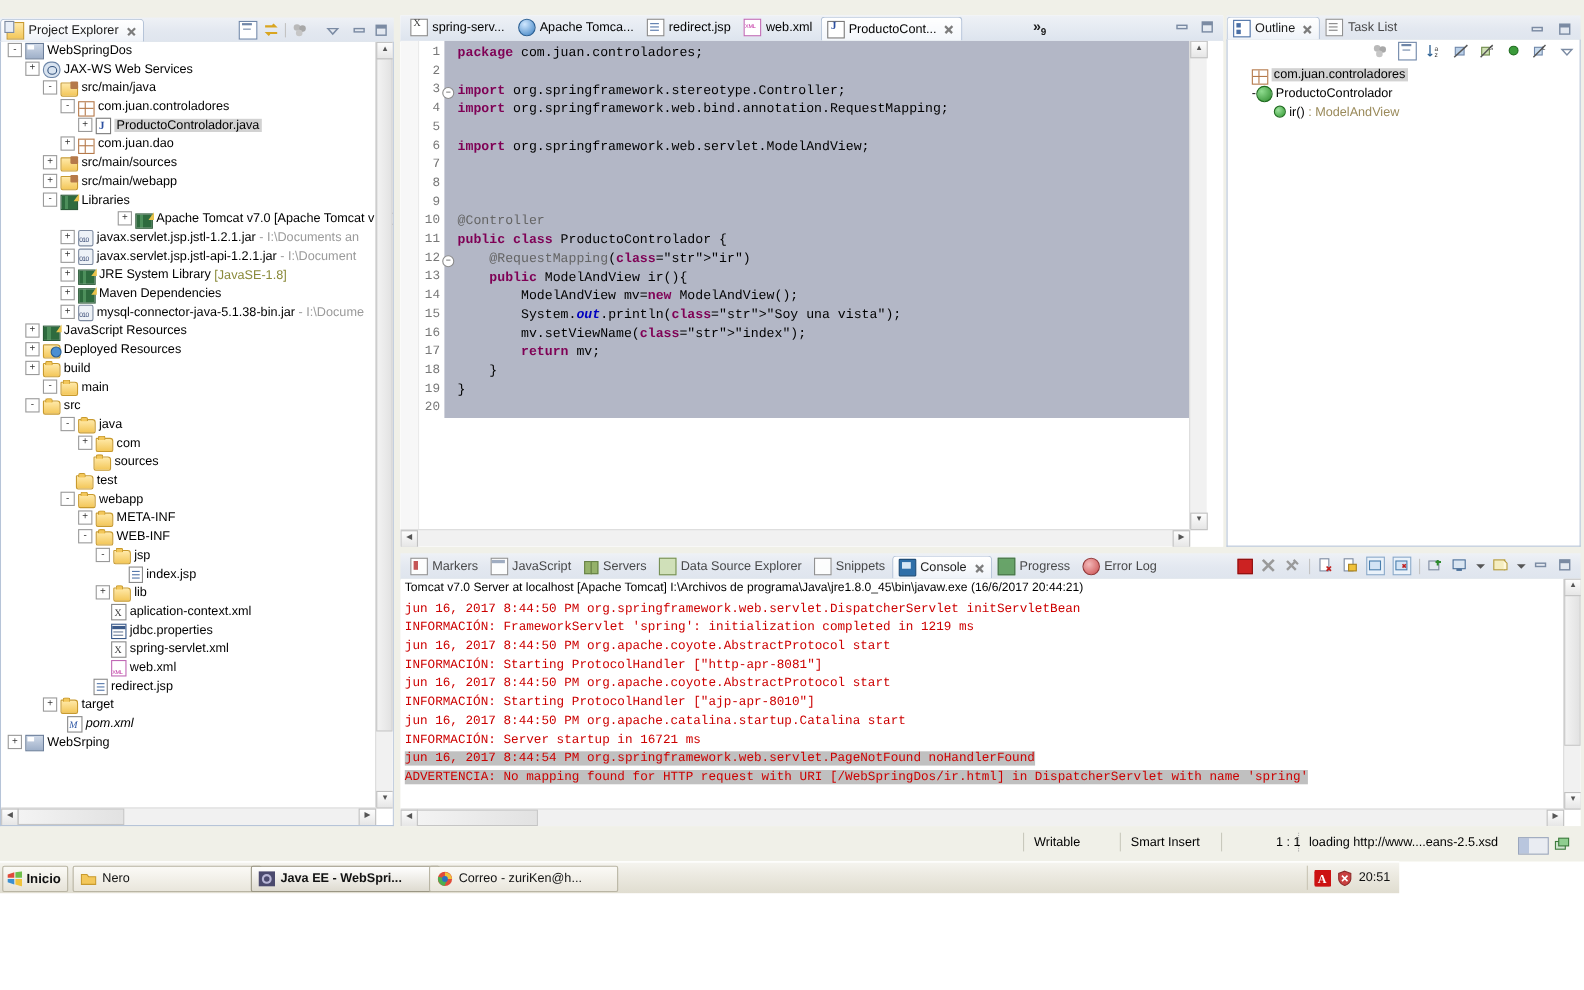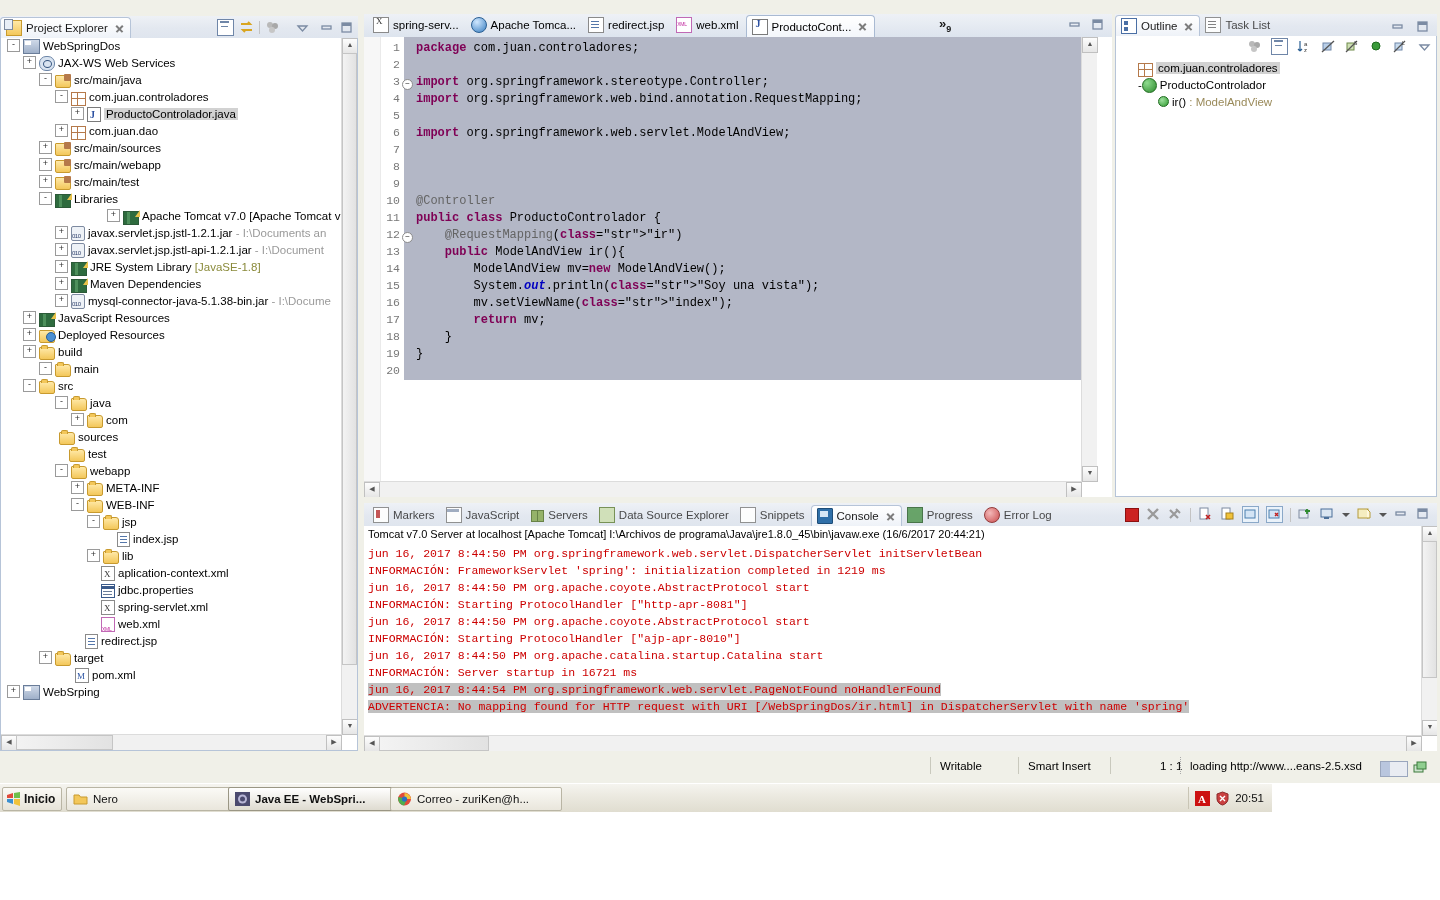--- a/index.html
+++ b/index.html
@@ -254,50 +254,49 @@
     <div class="view-body">
       <div class="tree" id="pe-tree">
             <div class="trow" style="padding-left: 6px;"><span class="exp">-</span><span class="ico ic-prj"></span><span class="tlabel">WebSpringDos</span></div>
             <div class="trow" style="padding-left: 22px;"><span class="exp">+</span><span class="ico ic-ws"></span><span class="tlabel">JAX-WS Web Services</span></div>
             <div class="trow" style="padding-left: 38px;"><span class="exp">-</span><span class="ico ic-jpkg"></span><span class="tlabel">src/main/java</span></div>
             <div class="trow" style="padding-left: 54px;"><span class="exp">-</span><span class="ico ic-pkg"></span><span class="tlabel">com.juan.controladores</span></div>
             <div class="trow" style="padding-left: 70px;"><span class="exp">+</span><span class="ico ic-java"></span><span class="tlabel sel">ProductoControlador.java</span></div>
             <div class="trow" style="padding-left: 54px;"><span class="exp">+</span><span class="ico ic-pkg"></span><span class="tlabel">com.juan.dao</span></div>
             <div class="trow" style="padding-left: 38px;"><span class="exp">+</span><span class="ico ic-jpkg"></span><span class="tlabel">src/main/sources</span></div>
             <div class="trow" style="padding-left: 38px;"><span class="exp">+</span><span class="ico ic-jpkg"></span><span class="tlabel">src/main/webapp</span></div>
-            <div class="trow" style="padding-left: 38px;"><span class="exp">+</span><span class="ico ic-jpkg"></span><span class="tlabel">src/main/test</span></div>
             <div class="trow" style="padding-left: 38px;"><span class="exp">-</span><span class="ico ic-lib"></span><span class="tlabel">Libraries</span></div>
             <div class="trow" style="padding-left: 66px; margin-left: 40px;"><span class="exp">+</span><span class="ico ic-lib"></span><span class="tlabel">Apache Tomcat v7.0 [Apache Tomcat v7.0]</span></div>
             <div class="trow" style="padding-left: 54px;"><span class="exp">+</span><span class="ico ic-jar"></span><span class="tlabel">javax.servlet.jsp.jstl-1.2.1.jar</span><span class="tdim"> - I:\Documents an</span></div>
             <div class="trow" style="padding-left: 54px;"><span class="exp">+</span><span class="ico ic-jar"></span><span class="tlabel">javax.servlet.jsp.jstl-api-1.2.1.jar</span><span class="tdim"> - I:\Document</span></div>
             <div class="trow" style="padding-left: 54px;"><span class="exp">+</span><span class="ico ic-lib"></span><span class="tlabel">JRE System Library</span><span class="tgreen"> [JavaSE-1.8]</span></div>
             <div class="trow" style="padding-left: 54px;"><span class="exp">+</span><span class="ico ic-lib"></span><span class="tlabel">Maven Dependencies</span></div>
             <div class="trow" style="padding-left: 54px;"><span class="exp">+</span><span class="ico ic-jar"></span><span class="tlabel">mysql-connector-java-5.1.38-bin.jar</span><span class="tdim"> - I:\Docume</span></div>
             <div class="trow" style="padding-left: 22px;"><span class="exp">+</span><span class="ico ic-lib"></span><span class="tlabel">JavaScript Resources</span></div>
             <div class="trow" style="padding-left: 22px;"><span class="exp">+</span><span class="ico ic-depl"></span><span class="tlabel">Deployed Resources</span></div>
             <div class="trow" style="padding-left: 22px;"><span class="exp">+</span><span class="ico ic-folder"></span><span class="tlabel">build</span></div>
             <div class="trow" style="padding-left: 38px;"><span class="exp">-</span><span class="ico ic-folder"></span><span class="tlabel">main</span></div>
             <div class="trow" style="padding-left: 22px;"><span class="exp">-</span><span class="ico ic-folder"></span><span class="tlabel">src</span></div>
             <div class="trow" style="padding-left: 54px;"><span class="exp">-</span><span class="ico ic-folder"></span><span class="tlabel">java</span></div>
             <div class="trow" style="padding-left: 70px;"><span class="exp">+</span><span class="ico ic-folder"></span><span class="tlabel">com</span></div>
-            <div class="trow" style="padding-left: 44px;"><span class="exp none"></span><span class="ico ic-folder"></span><span class="tlabel">sources</span></div>
+            <div class="trow" style="padding-left: 70px;"><span class="exp none"></span><span class="ico ic-folder"></span><span class="tlabel">sources</span></div>
             <div class="trow" style="padding-left: 54px;"><span class="exp none"></span><span class="ico ic-folder"></span><span class="tlabel">test</span></div>
             <div class="trow" style="padding-left: 54px;"><span class="exp">-</span><span class="ico ic-folder"></span><span class="tlabel">webapp</span></div>
             <div class="trow" style="padding-left: 70px;"><span class="exp">+</span><span class="ico ic-folder"></span><span class="tlabel">META-INF</span></div>
             <div class="trow" style="padding-left: 70px;"><span class="exp">-</span><span class="ico ic-folder"></span><span class="tlabel">WEB-INF</span></div>
             <div class="trow" style="padding-left: 86px;"><span class="exp">-</span><span class="ico ic-folder"></span><span class="tlabel">jsp</span></div>
             <div class="trow" style="padding-left: 102px;"><span class="exp none"></span><span class="ico ic-jsp"></span><span class="tlabel">index.jsp</span></div>
             <div class="trow" style="padding-left: 86px;"><span class="exp">+</span><span class="ico ic-folder"></span><span class="tlabel">lib</span></div>
             <div class="trow" style="padding-left: 86px;"><span class="exp none"></span><span class="ico ic-xml"></span><span class="tlabel">aplication-context.xml</span></div>
             <div class="trow" style="padding-left: 86px;"><span class="exp none"></span><span class="ico ic-prop"></span><span class="tlabel">jdbc.properties</span></div>
             <div class="trow" style="padding-left: 86px;"><span class="exp none"></span><span class="ico ic-xml"></span><span class="tlabel">spring-servlet.xml</span></div>
             <div class="trow" style="padding-left: 86px;"><span class="exp none"></span><span class="ico ic-webxml"></span><span class="tlabel">web.xml</span></div>
             <div class="trow" style="padding-left: 70px;"><span class="exp none"></span><span class="ico ic-jsp"></span><span class="tlabel">redirect.jsp</span></div>
             <div class="trow" style="padding-left: 38px;"><span class="exp">+</span><span class="ico ic-folder"></span><span class="tlabel">target</span></div>
-            <div class="trow" style="padding-left: 60px;"><span class="exp none"></span><span class="ico ic-pom"></span><span class="tlabel">pom.xml</span></div>
+            <div class="trow" style="padding-left: 46px; font-style: italic;"><span class="exp none"></span><span class="ico ic-pom"></span><span class="tlabel">pom.xml</span></div>
             <div class="trow" style="padding-left: 6px;"><span class="exp">+</span><span class="ico ic-prj"></span><span class="tlabel">WebSrping</span></div>
           </div>
 
       <div class="sbv" style="right:0;top:0;bottom:15px;width:15px;">
         <div class="sbarrow" style="left:0;top:0;">▲</div>
         <div class="sbarrow" style="left:0;bottom:0;">▼</div>
         <div class="sbthumb" style="left:0;top:15px;width:13px;height:610px;"></div>
       </div>
       <div class="sbh" style="left:0;right:15px;bottom:0;height:15px;">
         <div class="sbarrow" style="left:0;top:0;">◀</div>

